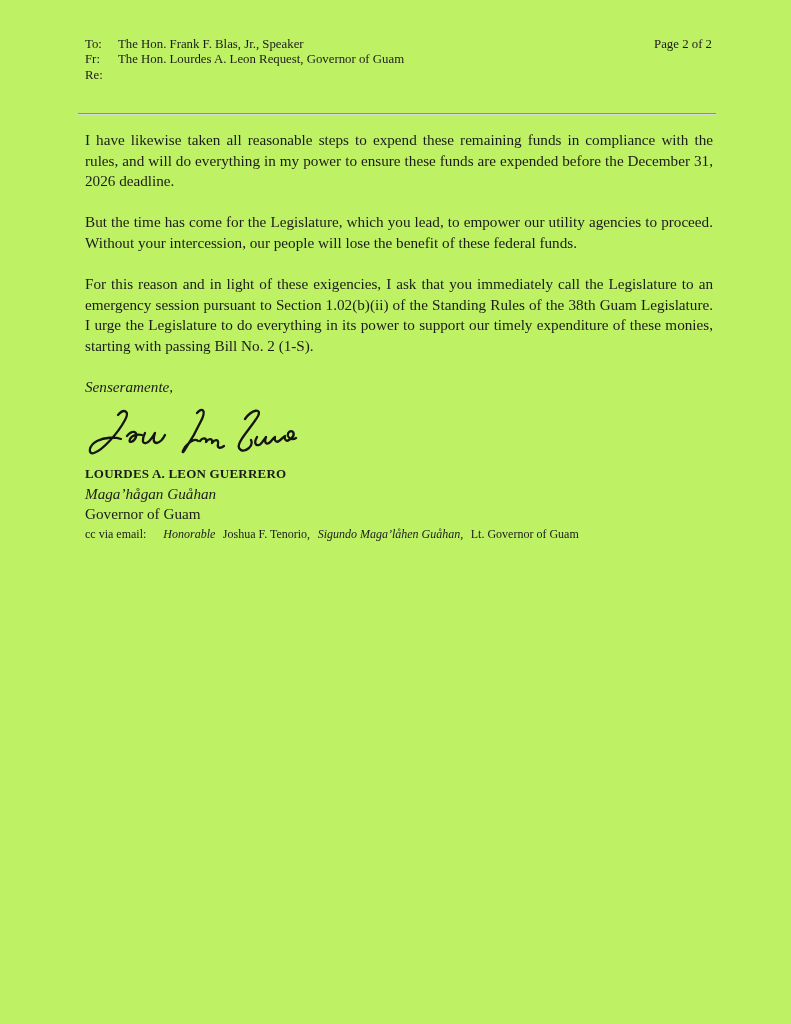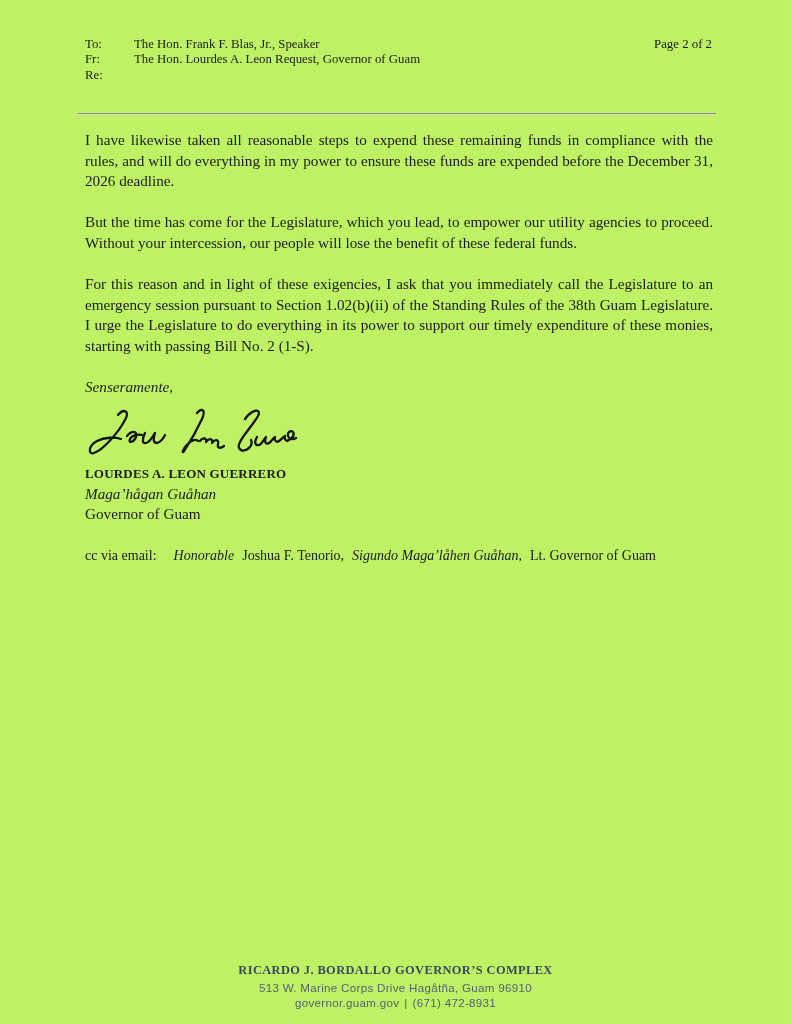--- a/index.html
+++ b/index.html
@@ -22,21 +22,21 @@
     left: 85px;
     right: 79px;
     font-size: 12.8px;
     line-height: 15.3px;
   }
   .memo-row { display: flex; }
   .memo-label {
     flex: 0 0 33px;
     white-space: nowrap;
   }
-  .memo-value { white-space: nowrap; margin-left: 16px; }
+  .memo-value { white-space: nowrap; }
   .page-number {
     position: absolute;
     top: 0;
     right: 0;
     font-size: 12.8px;
   }
 
   
   .rule {
     position: absolute;
@@ -80,22 +80,21 @@
     font-style: italic;
     font-size: 15.2px;
     line-height: 20px;
   }
   .signer-title-en {
     font-size: 15.2px;
     line-height: 20px;
   }
 
   .cc-line {
-    margin-top: 22px;
-    font-size: 14px;
+    font-size: 12px;
     white-space: nowrap;
   }
   .cc-label { margin-right: 17px; }
   .cc-line .seg + .seg { margin-left: 4.5px; }
   .italic { font-style: italic; }
 
   
   .footer {
     position: absolute;
     top: 963px;
@@ -169,21 +168,14 @@
     </div>
 
     <div class="cc-line">
       <span class="cc-label">cc via email:</span><span class="seg italic">Honorable</span>
       <span class="seg">Joshua F. Tenorio,</span>
       <span class="seg italic">Sigundo Maga’låhen Guåhan,</span>
       <span class="seg">Lt. Governor of Guam</span>
     </div>
   </div>
 
-  <div class="footer">
-    <div class="footer-line1">RICARDO J. BORDALLO GOVERNOR’S COMPLEX</div>
-    <div class="footer-line2">513 W. Marine Corps Drive Hagåtña, Guam 96910</div>
-    <div class="footer-line3">
-      <span>governor.guam.gov</span><span class="footer-sep">|</span><span>(671) 472-8931</span>
-    </div>
-  </div>
 
 </div>
 
 </body></html>

